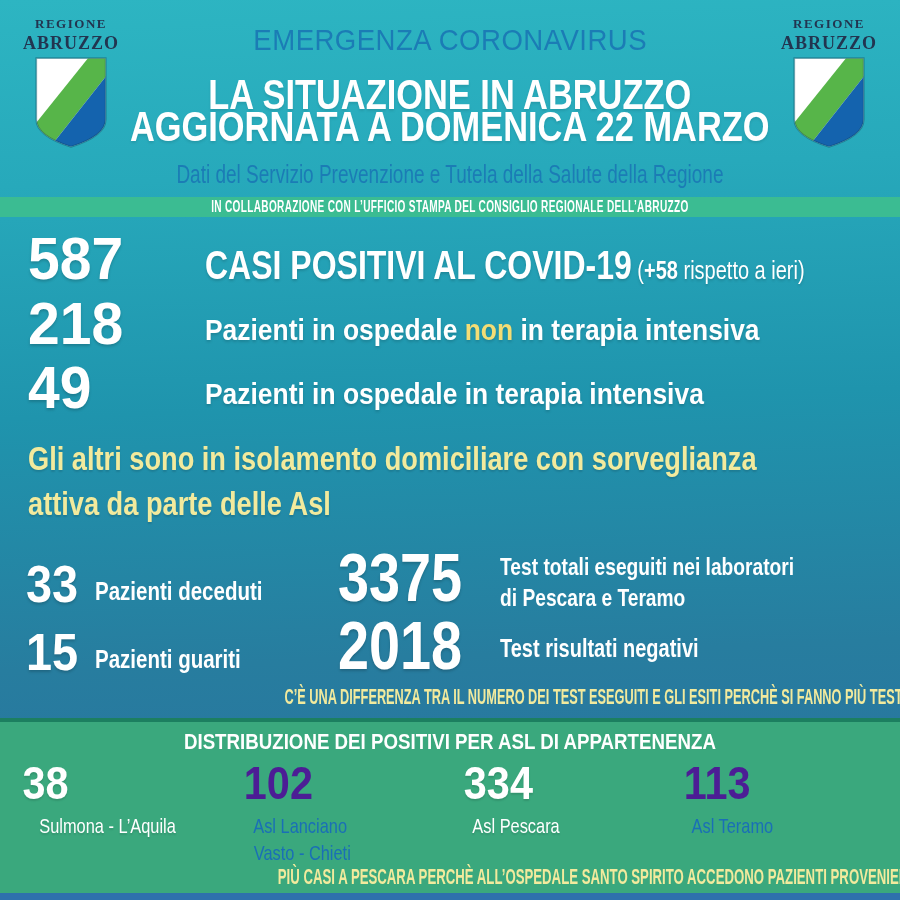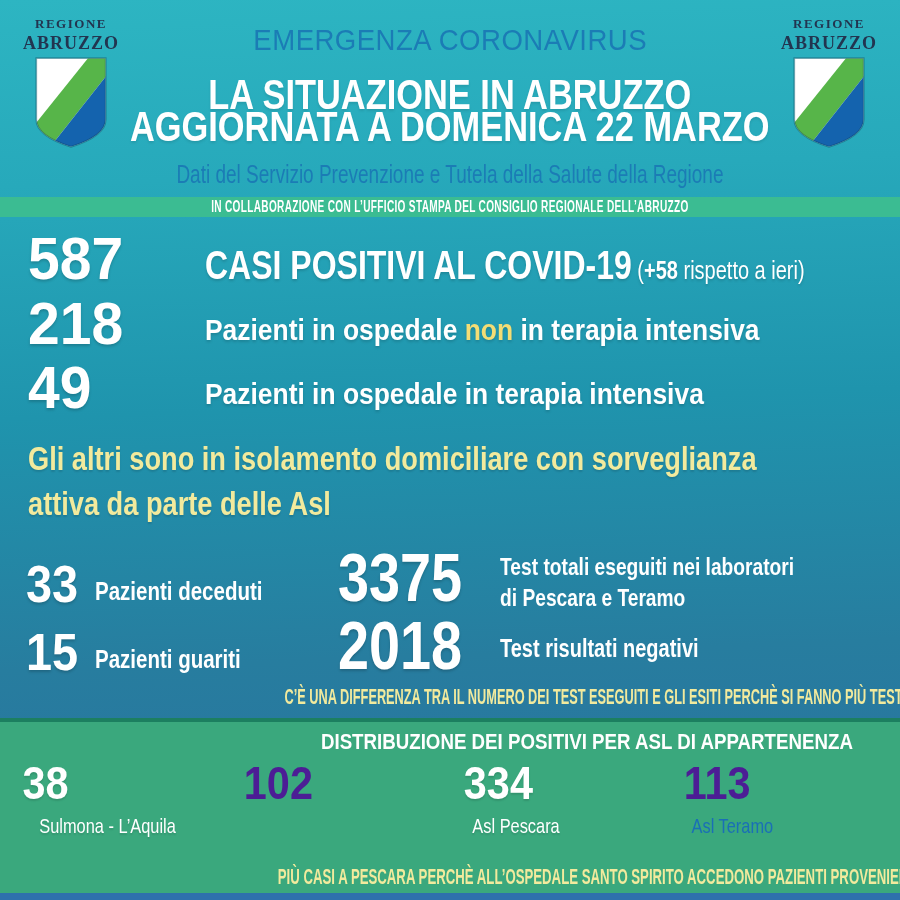--- a/index.html
+++ b/index.html
@@ -58,21 +58,21 @@
   .sl-dec { left:95px;  top:577px; font-size:25px; transform:scaleX(.82); }
   .sl-gua { left:95px;  top:645px; font-size:25px; transform:scaleX(.82); }
   .sl-tot { left:500px; top:551px; font-size:24px; line-height:31px; transform:scaleX(.80); }
   .sl-neg { left:500px; top:634px; font-size:25px; transform:scaleX(.80); }
 
   .tests-note { top:684px; }
   .tests-note .cx { transform:scaleX(.58); transform-origin:center; font-size:22px; line-height:26px; font-weight:700; color:#f2ea9d; }
 
   
   .asl-section { top:718px; left:0; width:900px; height:175px; background:#3aa87d; border-top:4px solid #1c7f60; box-sizing:border-box; }
-  .asl-title { margin-top:7px; text-align:right; }
+  .asl-title { margin-top:7px; text-align:center; }
   .asl-title .cx { transform:scaleX(.85); transform-origin:center; font-size:22px; font-weight:700; color:#ffffff; }
   .asl-grid { display:flex; padding:4px 0 0 20px; }
   .asl-col { flex:1; }
   .asl-val { font-size:46px; line-height:48px; font-weight:700; }
   .asl-val .cx { transform:scaleX(.90); transform-origin:center; }
   .asl-label { font-size:21px; line-height:27px; margin-top:5px; font-weight:400; }
   .asl-label .cx { transform:scaleX(.78); transform-origin:center; }
   .c-white { color:#ffffff; text-shadow:0 2px 2px rgba(0,0,0,.12); }
   .c-blue  { color:#4c1d95; }
   .c-blue2 { color:#1a6fb6; }
@@ -176,20 +176,24 @@
     </div>
     <div class="asl-grid">
       <div class="asl-col">
         <div class="asl-val c-white"><span class="cx">38</span></div>
         <div class="asl-label c-white">
           <div><span class="cx">Sulmona - L’Aquila</span></div>
         </div>
       </div>
       <div class="asl-col">
         <div class="asl-val c-blue"><span class="cx">102</span></div>
+        <div class="asl-label c-blue2">
+          <div><span class="cx">Asl Lanciano</span></div>
+          <div><span class="cx">Vasto - Chieti</span></div>
+        </div>
       </div>
       <div class="asl-col">
         <div class="asl-val c-white"><span class="cx">334</span></div>
         <div class="asl-label c-white">
           <div><span class="cx">Asl Pescara</span></div>
           <div><span class="cx"></span></div>
         </div>
       </div>
       <div class="asl-col">
         <div class="asl-val c-blue"><span class="cx">113</span></div>

